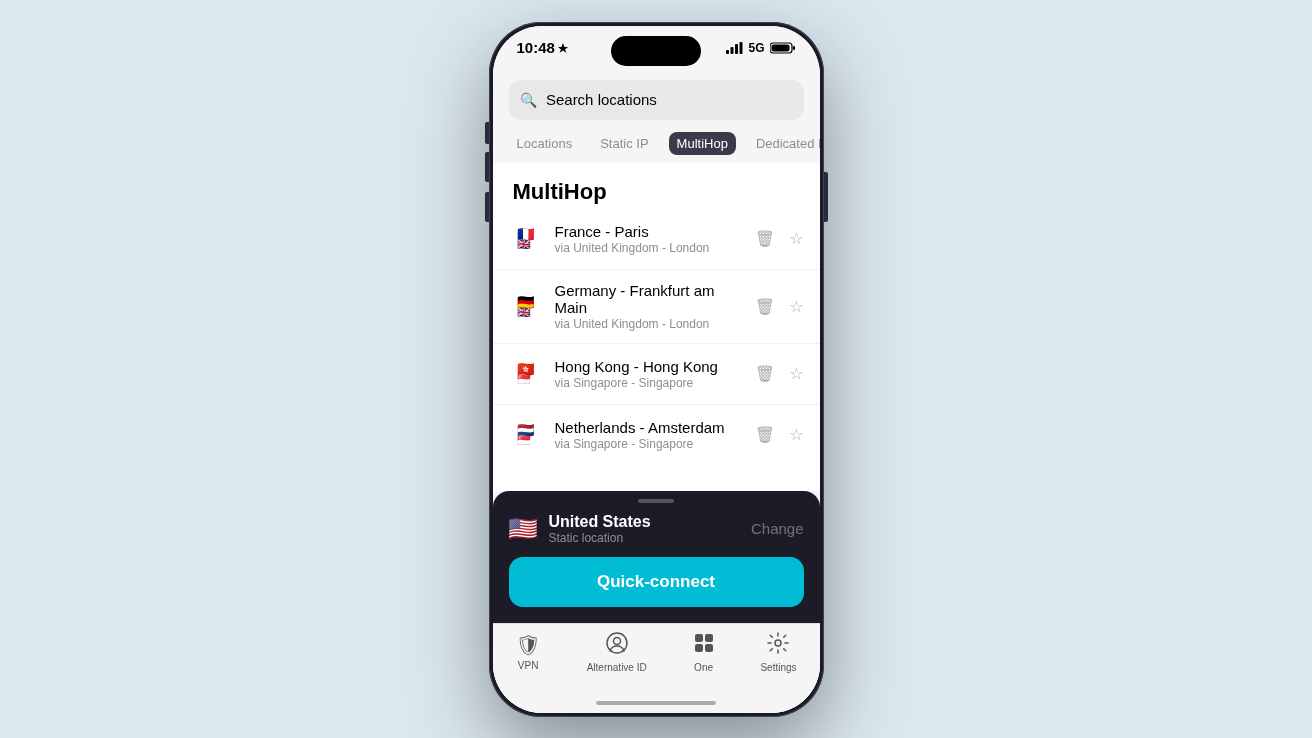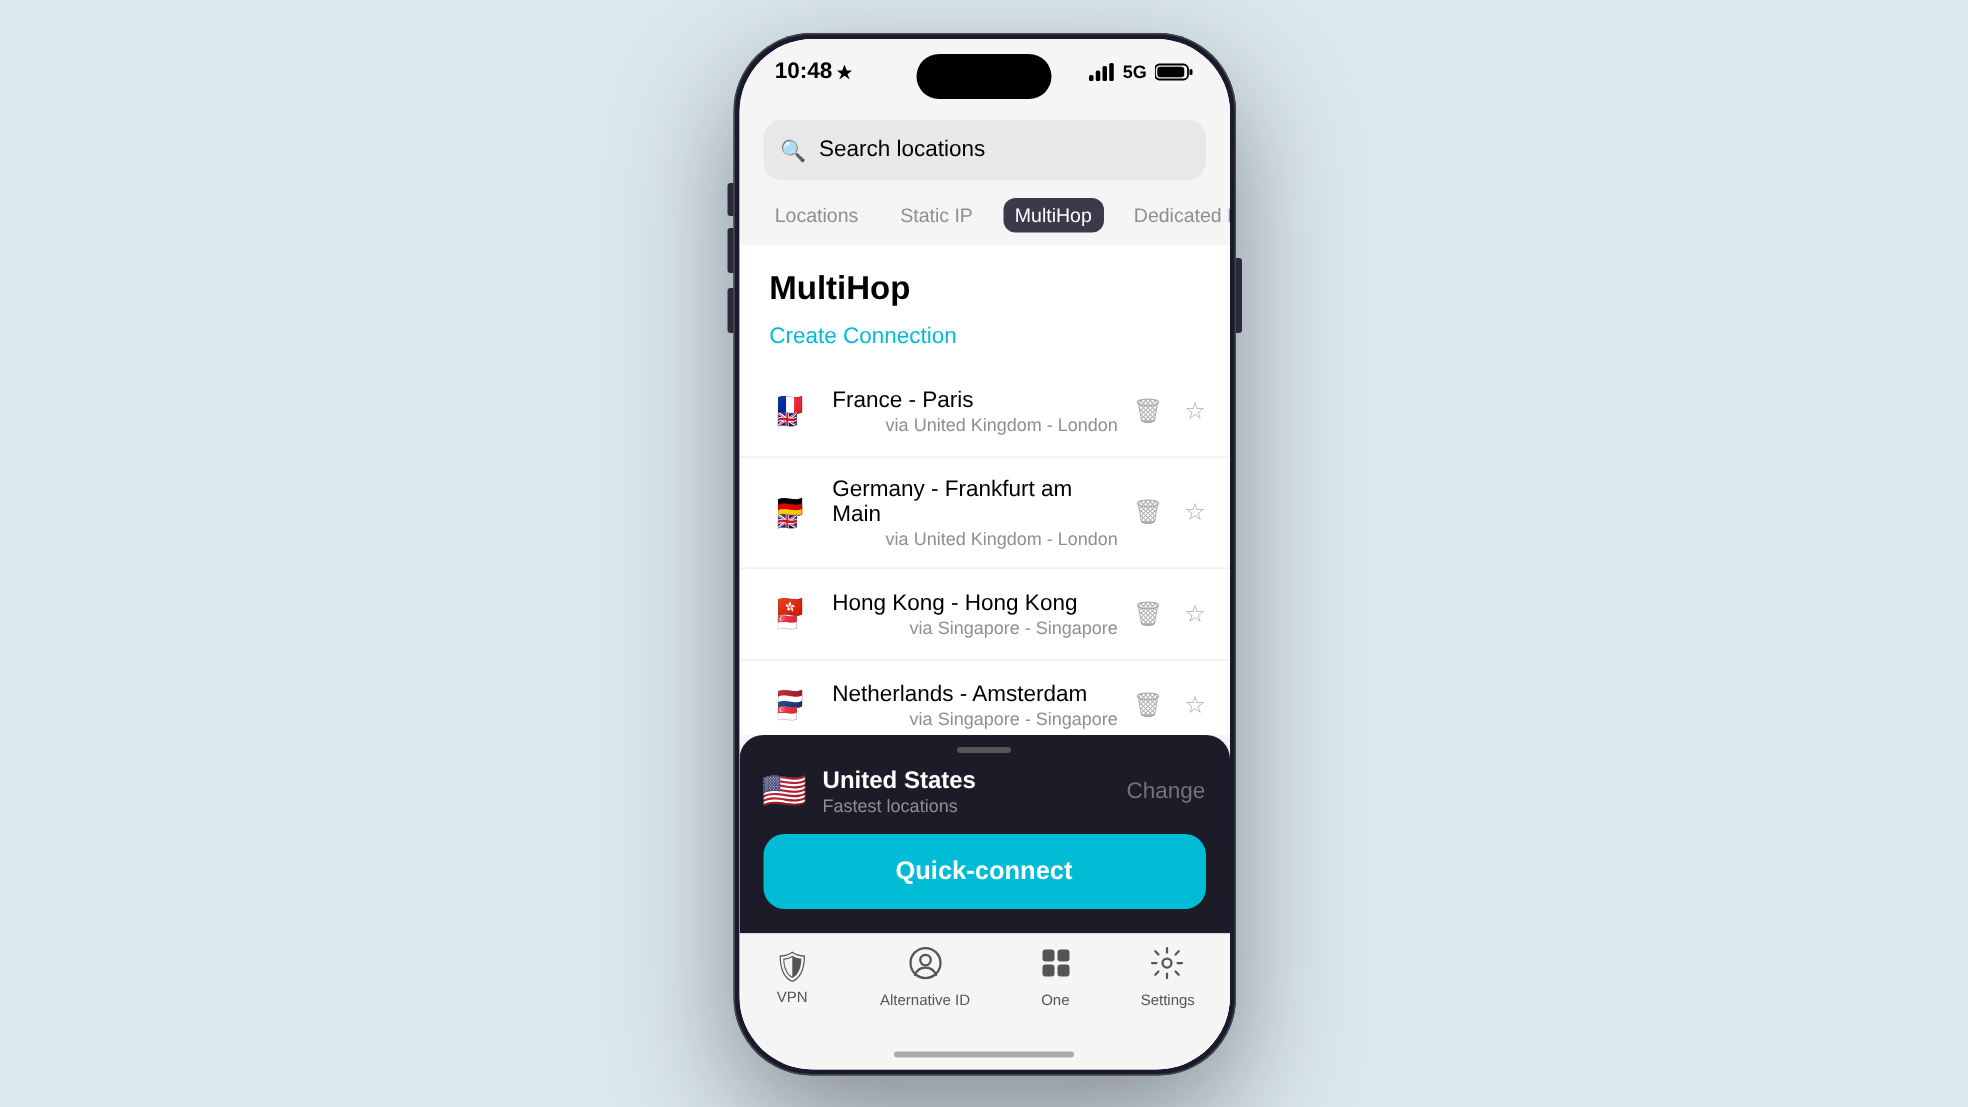--- a/index.html
+++ b/index.html
@@ -178,21 +178,21 @@
       border-radius: 50%;
       overflow: hidden;
       flex-shrink: 0;
       display: flex;
       align-items: center;
       justify-content: center;
       font-size: 20px;
     }
     .location-info { flex: 1; }
     .location-name { font-size: 15px; font-weight: 500; color: #000; }
-    .location-via { font-size: 12px; color: #8e8e93; margin-top: 1px; text-align: right; }
+    .location-via { font-size: 12px; color: #8e8e93; margin-top: 1px; }
     .item-actions {
       display: flex;
       align-items: center;
       gap: 14px;
     }
     .action-icon { font-size: 16px; color: #aaa; cursor: pointer; }
 
     
     .bottom-panel {
       background: #1c1c28;
@@ -367,21 +367,20 @@
 
       <div class="tabs">
         <div class="tab">Locations</div>
         <div class="tab">Static IP</div>
         <div class="tab active">MultiHop</div>
         <div class="tab">Dedicated IP</div>
       </div>
 
       <div class="content-area">
         <div class="section-title">MultiHop</div>
-        <div class="create-connection">Create Connection</div>
 
         <div class="location-item">
           <div class="flag-wrap">
             <span style="font-size:14px;">🇫🇷<br style="line-height:0;"><span style="font-size:11px; margin-top:-4px; display:block;">🇬🇧</span></span>
           </div>
           <div class="location-info">
             <div class="location-name">France - Paris</div>
             <div class="location-via">via United Kingdom - London</div>
           </div>
           <div class="item-actions">
@@ -433,21 +432,21 @@
         </div>
 
       </div>
 
       <div class="bottom-panel">
         <div class="bottom-drag"></div>
         <div class="bottom-location">
           <span class="bottom-flag">🇺🇸</span>
           <div class="bottom-info">
             <div class="bottom-country">United States</div>
-            <div class="bottom-fastest">Fastest locations</div>
+            <div class="bottom-fastest">Static location</div>
           </div>
           <span class="change-btn">Change</span>
         </div>
         <button class="quick-connect-btn">Quick-connect</button>
       </div>
 
       <div class="bottom-nav">
         <div class="nav-item">
           <span class="nav-icon">🛡</span>
           <span class="nav-label">VPN</span>

